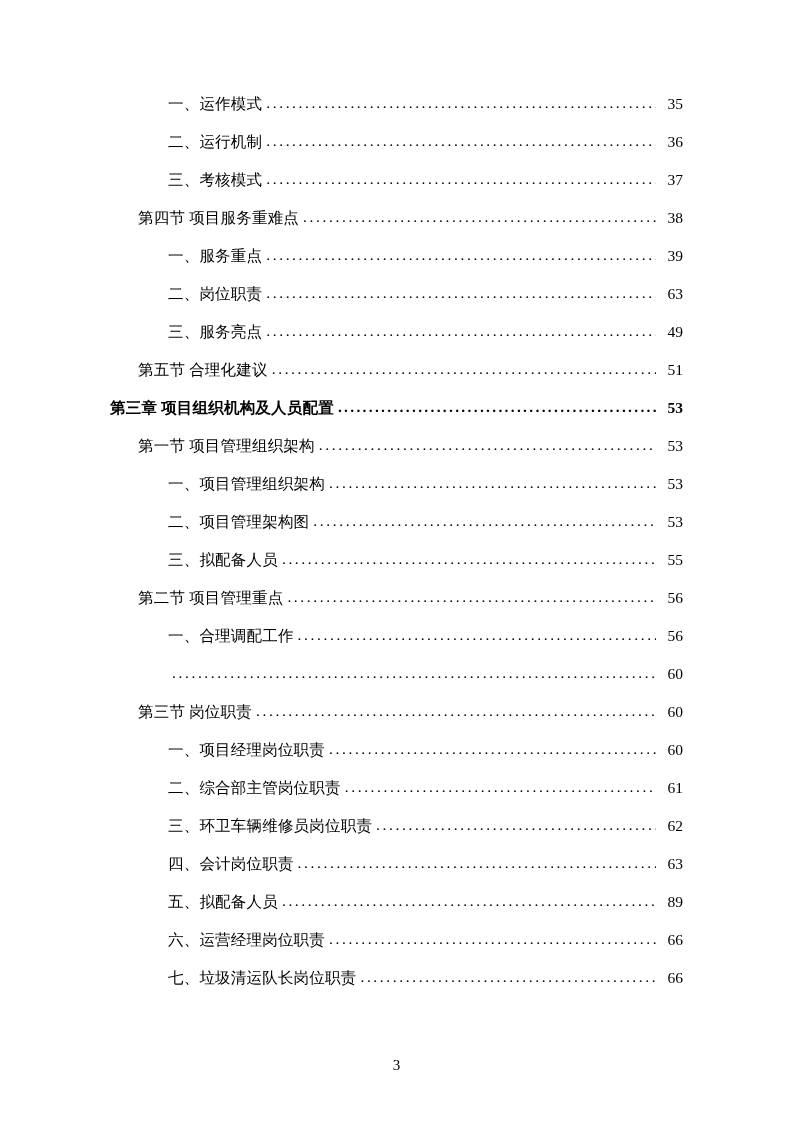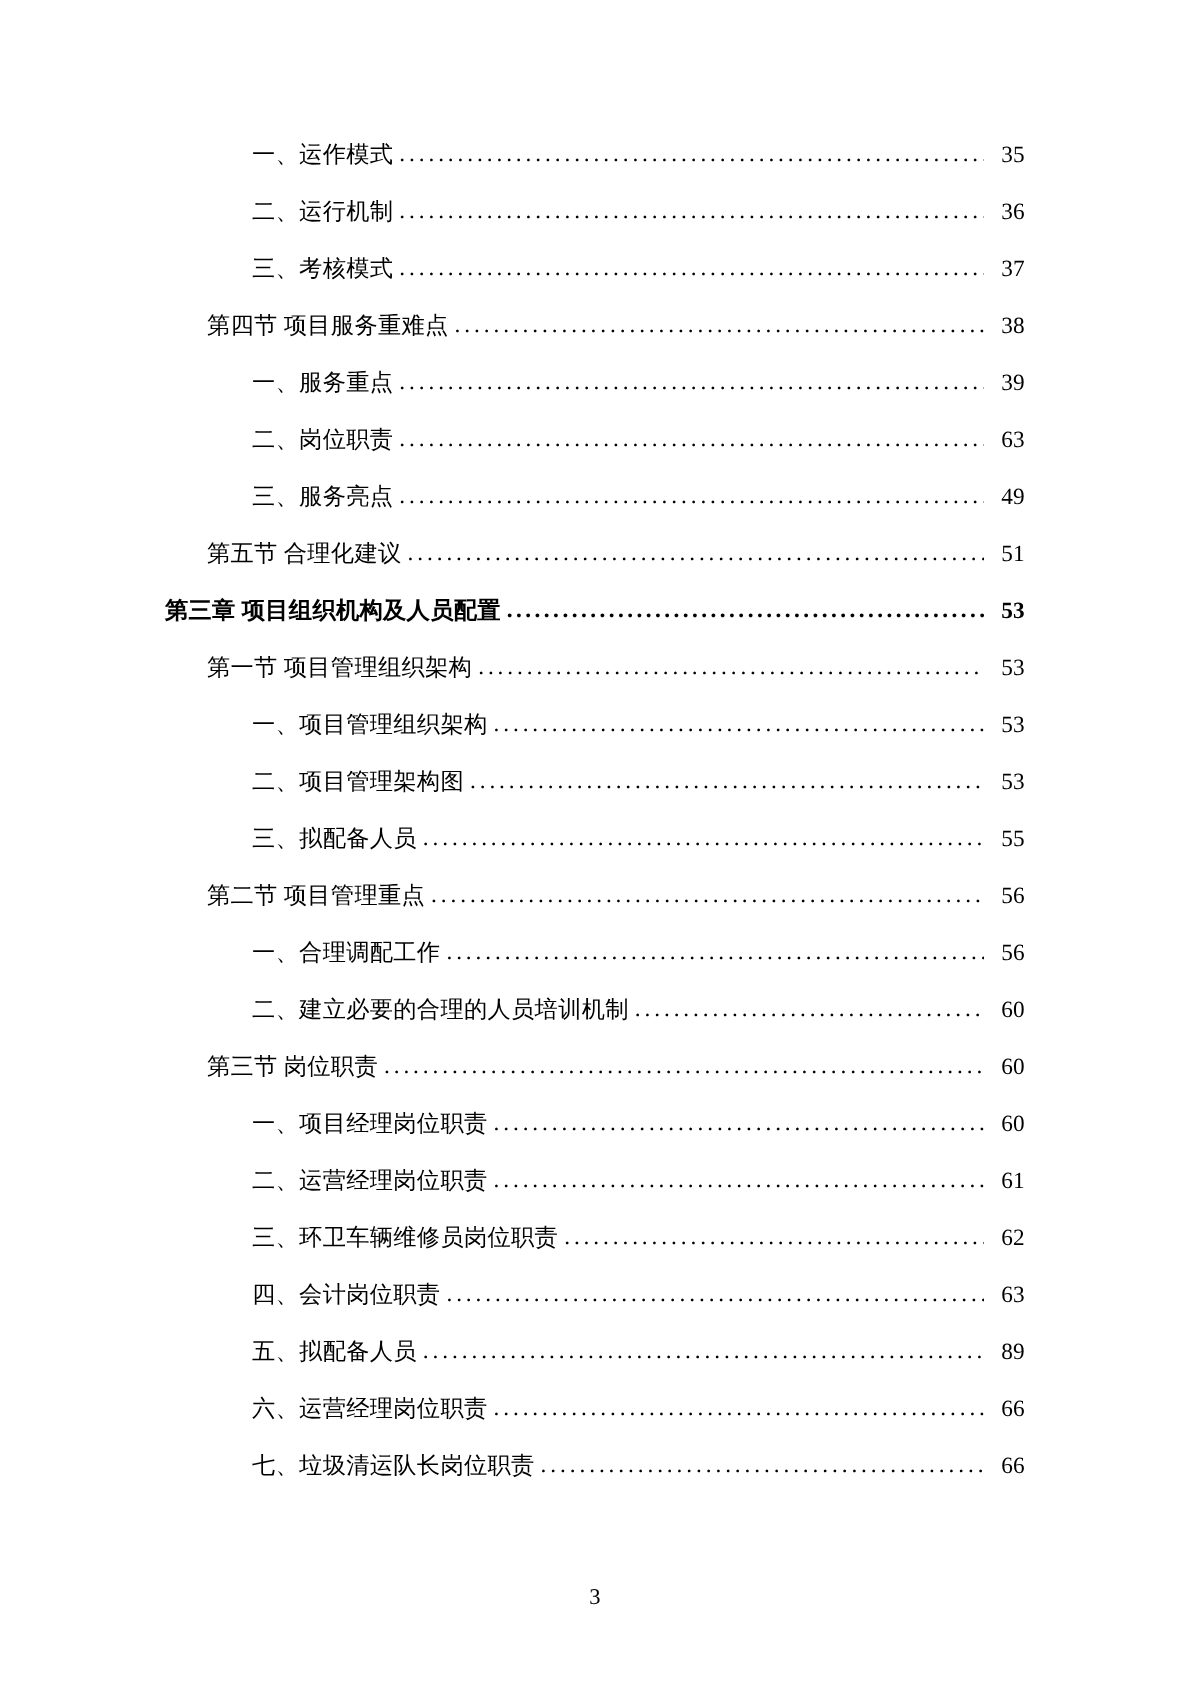--- a/index.html
+++ b/index.html
@@ -143,36 +143,35 @@
         <span class="label">第二节 项目管理重点</span>
         <span class="leader">.........................................................................................</span>
         <span class="page-num">56</span>
       </div>
       <div class="toc-entry lvl-item">
         <span class="label">一、合理调配工作</span>
         <span class="leader">.........................................................................................</span>
         <span class="page-num">56</span>
       </div>
       <div class="toc-entry lvl-item">
-        <span class="label">二、建立必要的合理的人员培训机制</span>
         <span class="leader">.........................................................................................</span>
         <span class="page-num">60</span>
       </div>
       <div class="toc-entry lvl-section">
         <span class="label">第三节  岗位职责</span>
         <span class="leader">.........................................................................................</span>
         <span class="page-num">60</span>
       </div>
       <div class="toc-entry lvl-item">
         <span class="label">一、项目经理岗位职责</span>
         <span class="leader">.........................................................................................</span>
         <span class="page-num">60</span>
       </div>
       <div class="toc-entry lvl-item">
-        <span class="label">二、运营经理岗位职责</span>
+        <span class="label">二、综合部主管岗位职责</span>
         <span class="leader">.........................................................................................</span>
         <span class="page-num">61</span>
       </div>
       <div class="toc-entry lvl-item">
         <span class="label">三、环卫车辆维修员岗位职责</span>
         <span class="leader">.........................................................................................</span>
         <span class="page-num">62</span>
       </div>
       <div class="toc-entry lvl-item">
         <span class="label">四、会计岗位职责</span>

